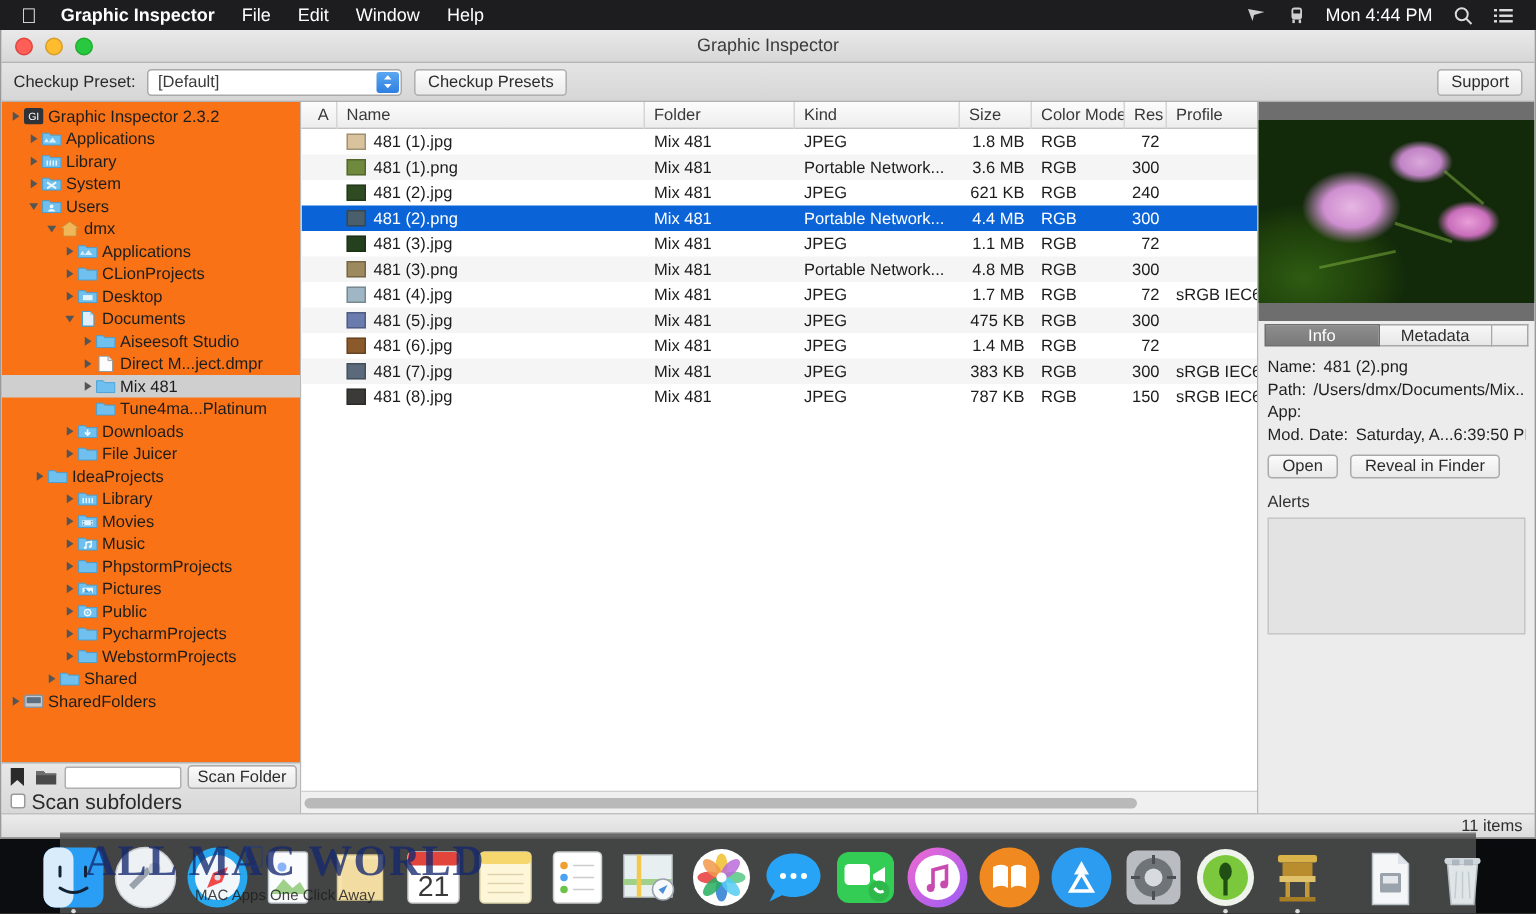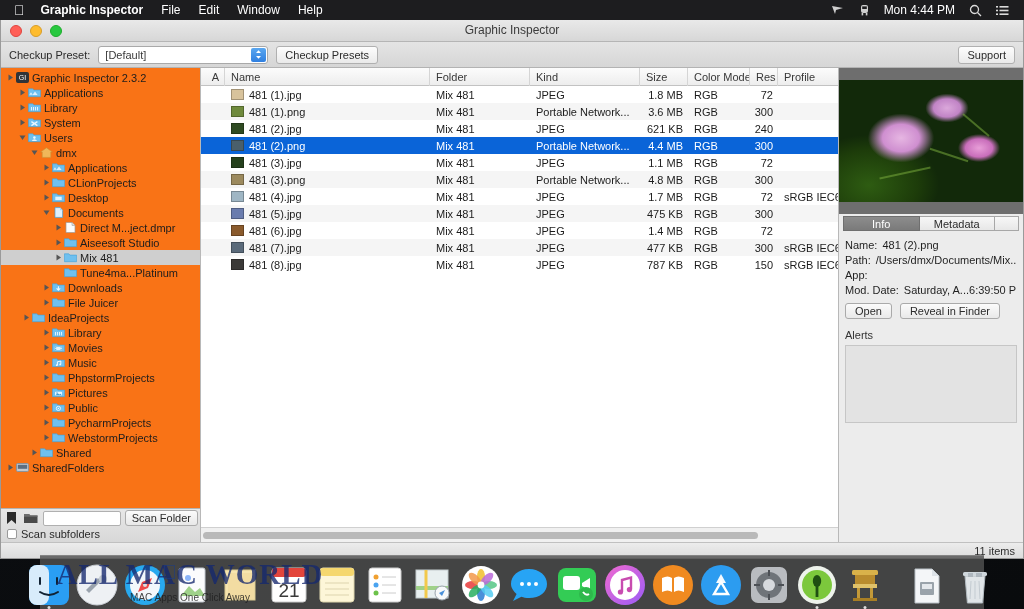--- a/index.html
+++ b/index.html
@@ -123,21 +123,21 @@
     display:flex; flex-direction:column;
   }
   .sb-row1 { height:18px; display:flex; align-items:center; gap:4px; padding:0 2px; }
   .sb-iconbtn { width:16px; height:16px; display:flex; align-items:center; justify-content:center; }
   .sb-field { flex:1; height:15px; background:#fff; border:1px solid #b0b0b0; border-radius:2px; }
   .sb-scanbtn {
     height:16px; padding:0 6px; font-size:11px; color:#2c2c2c;
     background: linear-gradient(#fbfbfb,#e8e8e8); border:1px solid #ababab; border-radius:3px;
     display:flex; align-items:center;
   }
-  .sb-row2 { height:14px; display:flex; align-items:center; gap:4px; padding-left:6px; font-size:11px; color:#2a2a2a; }
+  .sb-row2 { height:14px; display:flex; align-items:center; gap:4px; padding-left:6px; font-size:14px; color:#2a2a2a; }
   .chk { width:10px; height:10px; background:#fff; border:1px solid #9a9a9a; border-radius:2px; }
 
   
   .center { flex:1 1 auto; display:flex; flex-direction:column; min-width:0; border-right:1px solid #b8b8b8; background:#fff; }
   .lheader {
     height:18px; flex:0 0 18px; display:flex; align-items:center;
     background: linear-gradient(#fcfcfc,#ededed);
     border-bottom:1px solid #c2c2c2;
     font-size:11px; color:#383838;
   }
@@ -445,38 +445,38 @@
               <span>Documents</span>
             </div>
             <div class="tnode" style="padding-left: 52px;">
               <span class="twisty">
                 <svg width="7" height="7" viewBox="0 0 7 7">
                   <path d="M1.5 0.5 L1.5 6.5 L6 3.5 Z" fill="#555"></path>
                 </svg>
               </span>
               <span class="ticon">
                 <svg width="13" height="11" viewBox="0 0 13 11">
+                  <path d="M0.4 1.8 h4.4 l1.1 1.3 h6.7 v6.6 h-12.2 Z" fill="#6fc0ef" stroke="#3f9fd8" stroke-width="0.6"></path>
+                </svg>
+              </span>
+              <span>Aiseesoft Studio</span>
+            </div>
+            <div class="tnode" style="padding-left: 52px;">
+              <span class="twisty">
+                <svg width="7" height="7" viewBox="0 0 7 7">
+                  <path d="M1.5 0.5 L1.5 6.5 L6 3.5 Z" fill="#555"></path>
+                </svg>
+              </span>
+              <span class="ticon">
+                <svg width="13" height="11" viewBox="0 0 13 11">
                   <path d="M2 0.4 h6 l3 3 v7.2 h-9 Z" fill="#fcfcfc" stroke="#9a9a9a" stroke-width="0.7"></path>
                   <path d="M8 0.4 v3 h3" fill="#e2e2e2" stroke="#9a9a9a" stroke-width="0.6"></path>
                 </svg>
               </span>
               <span>Direct M...ject.dmpr</span>
-            </div>
-            <div class="tnode" style="padding-left: 52px;">
-              <span class="twisty">
-                <svg width="7" height="7" viewBox="0 0 7 7">
-                  <path d="M1.5 0.5 L1.5 6.5 L6 3.5 Z" fill="#555"></path>
-                </svg>
-              </span>
-              <span class="ticon">
-                <svg width="13" height="11" viewBox="0 0 13 11">
-                  <path d="M0.4 1.8 h4.4 l1.1 1.3 h6.7 v6.6 h-12.2 Z" fill="#6fc0ef" stroke="#3f9fd8" stroke-width="0.6"></path>
-                </svg>
-              </span>
-              <span>Aiseesoft Studio</span>
             </div>
             <div class="tnode sel" style="padding-left: 52px;">
               <span class="twisty">
                 <svg width="7" height="7" viewBox="0 0 7 7">
                   <path d="M1.5 0.5 L1.5 6.5 L6 3.5 Z" fill="#555"></path>
                 </svg>
               </span>
               <span class="ticon">
                 <svg width="13" height="11" viewBox="0 0 13 11">
                   <path d="M0.4 1.8 h4.4 l1.1 1.3 h6.7 v6.6 h-12.2 Z" fill="#6fc0ef" stroke="#3f9fd8" stroke-width="0.6"></path>
@@ -969,21 +969,21 @@
                 <span class="thumb" style="background: rgb(90, 106, 122);"></span>
                 <span>481 (7).jpg</span>
               </div>
               <div class="c" style="flex: 0 0 100px;">
                 <span>Mix 481</span>
               </div>
               <div class="c" style="flex: 0 0 110px;">
                 <span>JPEG</span>
               </div>
               <div class="c right" style="flex: 0 0 48px;">
-                <span>477 KB</span>
+                <span>383 KB</span>
               </div>
               <div class="c" style="flex: 0 0 62px;">
                 <span>RGB</span>
               </div>
               <div class="c right" style="flex: 0 0 28px;">
                 <span>300</span>
               </div>
               <div class="c" style="flex: 0 0 62px;">
                 <span>sRGB IEC6</span>
               </div>

